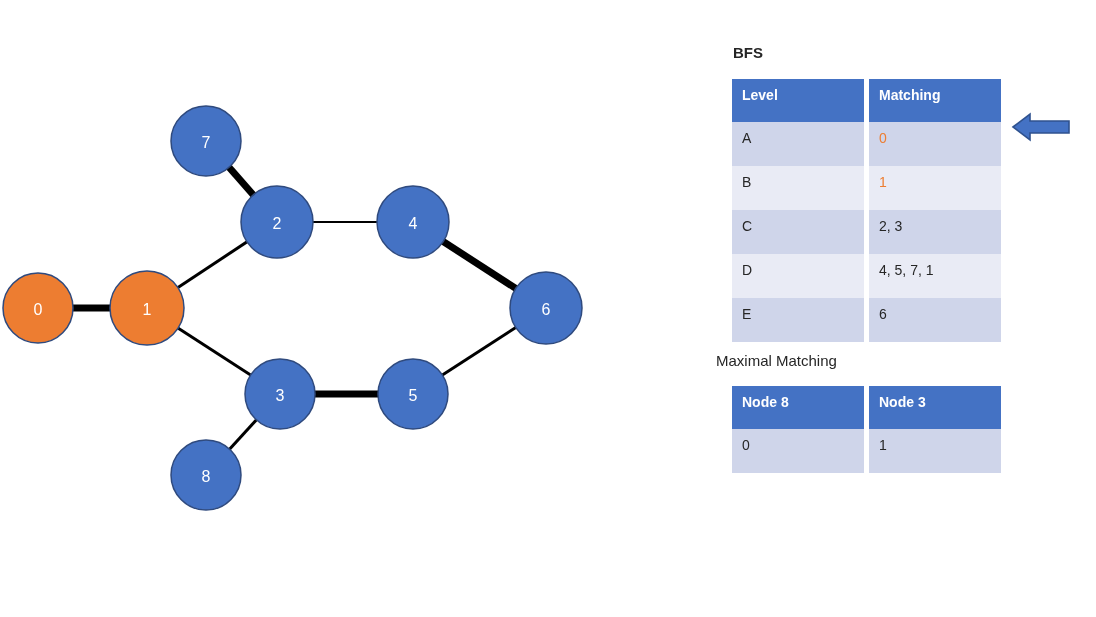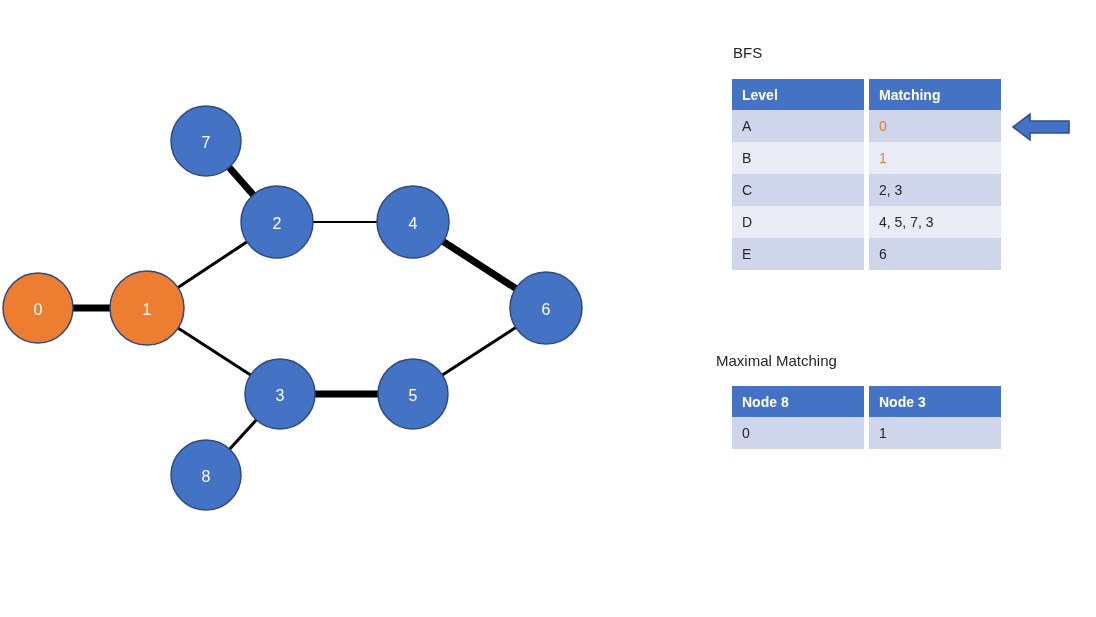--- a/index.html
+++ b/index.html
@@ -42,40 +42,40 @@
   }
 
   
   .section-title {
     position: absolute;
     font-size: 15px;
     line-height: 18px;
     color: #262626;
     white-space: nowrap;
   }
-  #bfs-title  { left: 733px; top: 44px; }
+  #bfs-title  { left: 733px; top: 44px; font-weight: bold; }
   #mm-title   { left: 716px; top: 352px; }
 
   .data-table {
     position: absolute;
     border-collapse: separate;
     border-spacing: 0;
     table-layout: fixed;
   }
   #bfs-table { left: 732px; top: 79px; width: 269px; }
   #mm-table  { left: 732px; top: 386px; width: 269px; }
 
   .data-table col.c1 { width: 132px; }
   .data-table col.gap { width: 5px; }
   .data-table col.c2 { width: 132px; }
 
   .data-table th,
   .data-table td {
     height: 32px;
-    padding: 0 0 0 10px;
+    padding: 0 0 12px 10px;
     font-size: 14px;
     text-align: left;
     vertical-align: middle;
     font-weight: normal;
     color: #262626;
   }
   .data-table th {
     background: #4472c4;
     color: #ffffff;
     font-weight: bold;
@@ -182,21 +182,21 @@
         <td class="accent">1</td>
       </tr>
       <tr class="band-a">
         <td>C</td>
         <td class="gapcell"></td>
         <td>2, 3</td>
       </tr>
       <tr class="band-b">
         <td>D</td>
         <td class="gapcell"></td>
-        <td>4, 5, 7, 3</td>
+        <td>4, 5, 7, 1</td>
       </tr>
       <tr class="band-a">
         <td>E</td>
         <td class="gapcell"></td>
         <td>6</td>
       </tr>
     </tbody>
 </table>
 
 <div class="section-title" id="mm-title">Maximal Matching</div>

